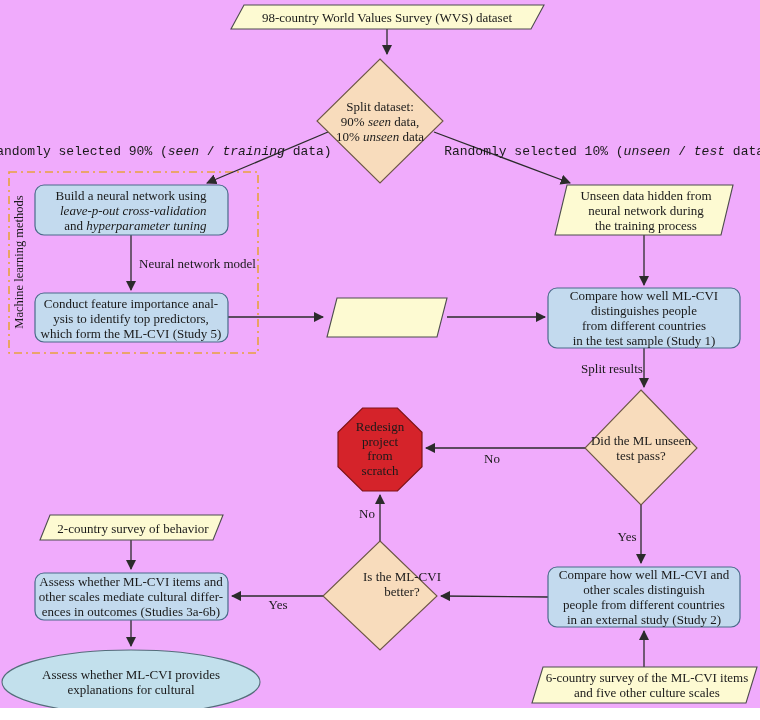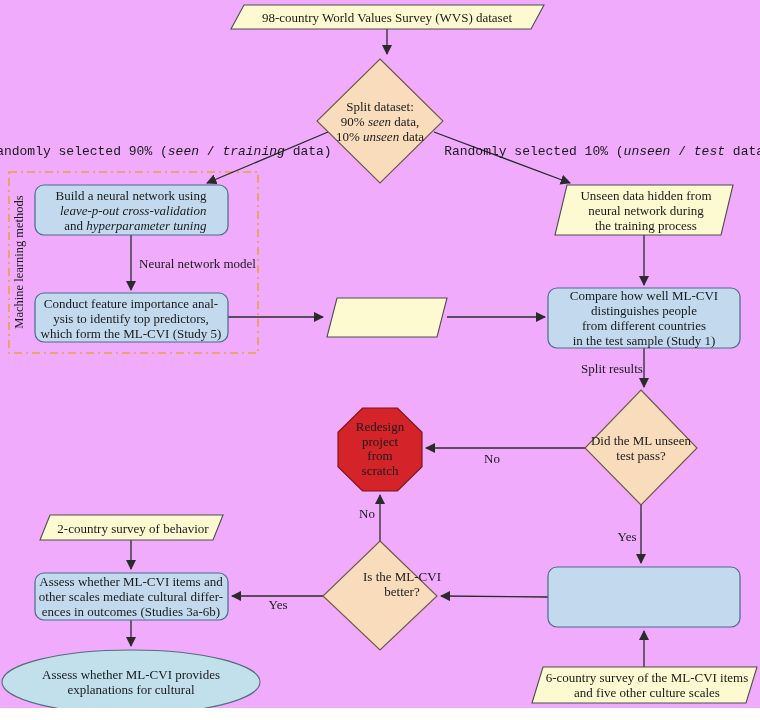--- a/index.html
+++ b/index.html
@@ -142,20 +142,26 @@
   </div>
 
   <div class="lbl" style="left:367px;top:513px;">
     <span>No</span>
   </div>
 
   <div class="lbl" style="left:627px;top:536px;">
     <span>Yes</span>
   </div>
 
+  <div class="lbl" style="left:644px;top:597px;">
+    <div><span>Compare how well ML-CVI and</span></div>
+    <div><span>other scales distinguish</span></div>
+    <div><span>people from different countries</span></div>
+    <div><span>in an external study (Study 2)</span></div>
+  </div>
 
   <div class="lbl" style="left:647px;top:685px;">
     <div><span>6-country survey of the ML-CVI items</span></div>
     <div><span>and five other culture scales</span></div>
   </div>
 
   <div class="lbl" style="left:380px;top:584px;margin-left:22px;">
     <div><span>Is the ML-CVI</span></div>
     <div><span>better?</span></div>
   </div>

